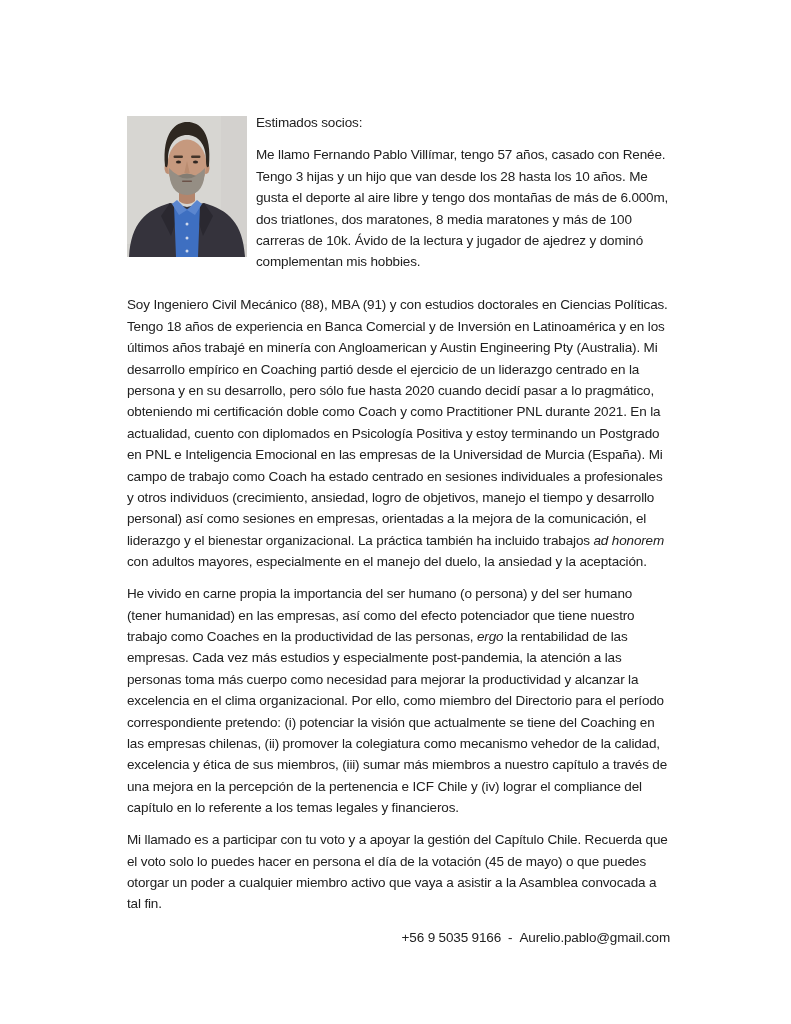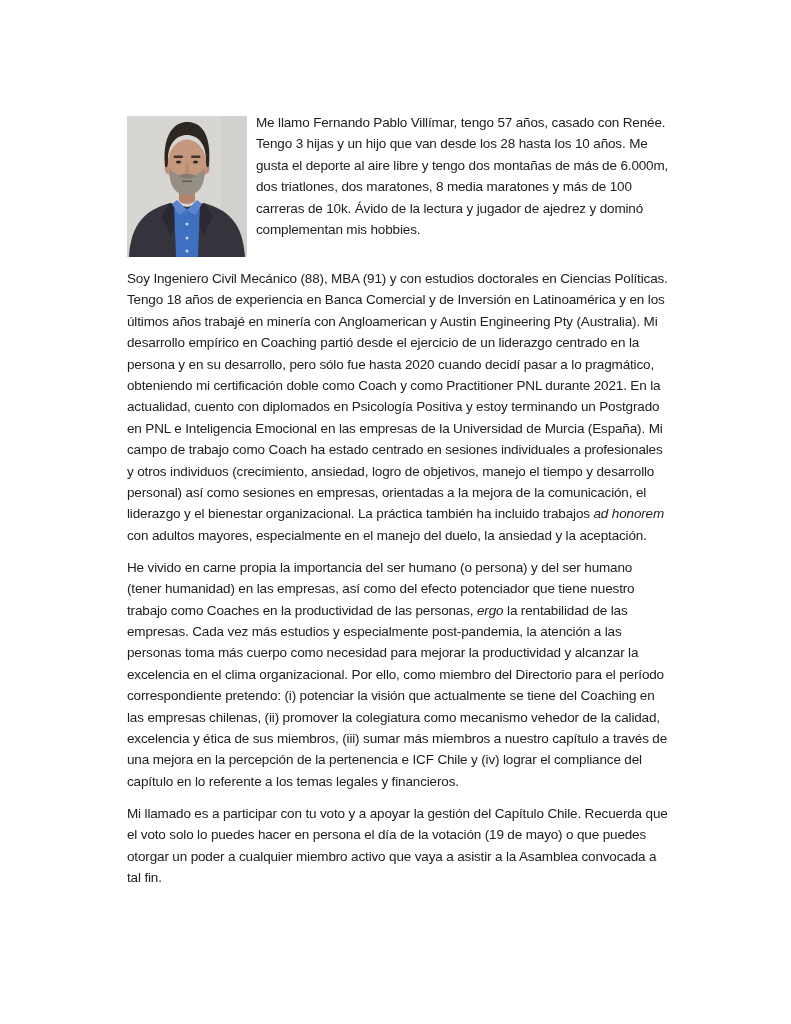--- a/index.html
+++ b/index.html
@@ -83,25 +83,27 @@
         <path d="M38,50 C35,16 49,6 60,6 C73,6 85,16 82,50 C80,53 79,50 79,44 C79,28 71,19 60,19 C49,19 41,28 41,44 C41,50 40,53 38,50 Z" fill="#2e2720"></path>
 
         <rect x="46.5" y="39.5" width="9.5" height="2.4" rx="1.2" fill="#43352a"></rect>
         <rect x="64" y="39.5" width="9.5" height="2.4" rx="1.2" fill="#43352a"></rect>
         <ellipse cx="51.5" cy="46" rx="2.6" ry="1.6" fill="#2f2621"></ellipse>
         <ellipse cx="68.5" cy="46" rx="2.6" ry="1.6" fill="#2f2621"></ellipse>
         <path d="M60,45 L57.3,57 L62.7,57 Z" fill="#b98c70"></path>
       </svg>
     </div>
     <div class="intro-text">
+      <p class="salutation">Estimados socios:</p>
       <p>Me llamo Fernando Pablo Villímar, tengo 57 años, casado con Renée. Tengo 3 hijas y un hijo que van desde los 28 hasta los 10 años. Me gusta el deporte al aire libre y tengo dos montañas de más de 6.000m, dos triatlones, dos maratones, 8 media maratones y más de 100 carreras de 10k. Ávido de la lectura y jugador de ajedrez y dominó complementan mis hobbies.</p>
     </div>
   </div>
 
   <p><span>Soy Ingeniero Civil Mecánico (88), MBA (91) y con estudios doctorales en Ciencias Políticas. Tengo 18 años de experiencia en Banca Comercial y de Inversión en Latinoamérica y en los últimos años trabajé en minería con Angloamerican y Austin Engineering Pty (Australia). Mi desarrollo empírico en Coaching partió desde el ejercicio de un liderazgo centrado en la persona y en su desarrollo, pero sólo fue hasta 2020 cuando decidí pasar a lo pragmático, obteniendo mi certificación doble como Coach y como Practitioner PNL durante 2021. En la actualidad, cuento con diplomados en Psicología Positiva y estoy terminando un Postgrado en PNL e Inteligencia Emocional en las empresas de la Universidad de Murcia (España). Mi campo de trabajo como Coach ha estado centrado en sesiones individuales a profesionales y otros individuos (crecimiento, ansiedad, logro de objetivos, manejo el tiempo y desarrollo personal) así como sesiones en empresas, orientadas a la mejora de la comunicación, el liderazgo y el bienestar organizacional. La práctica también ha incluido trabajos </span><em>ad honorem</em><span> con adultos mayores, especialmente en el manejo del duelo, la ansiedad y la aceptación.</span></p>
 
   <p><span>He vivido en carne propia la importancia del ser humano (o persona) y del ser humano (tener humanidad) en las empresas, así como del efecto potenciador que tiene nuestro trabajo como Coaches en la productividad de las personas, </span><em>ergo</em><span> la rentabilidad de las empresas. Cada vez más estudios y especialmente post-pandemia, la atención a las personas toma más cuerpo como necesidad para mejorar la productividad y alcanzar la excelencia en el clima organizacional. Por ello, como miembro del Directorio para el período correspondiente pretendo: (i) potenciar la visión que actualmente se tiene del Coaching en las empresas chilenas, (ii) promover la colegiatura como mecanismo vehedor de la calidad, excelencia y ética de sus miembros, (iii) sumar más miembros a nuestro capítulo a través de una mejora en la percepción de la pertenencia e ICF Chile y (iv) lograr el compliance del capítulo en lo referente a los temas legales y financieros.</span></p>
 
-  <p>Mi llamado es a participar con tu voto y a apoyar la gestión del Capítulo Chile. Recuerda que el voto solo lo puedes hacer en persona el día de la votación (19 de mayo) o que puedes otorgar un poder a cualquier miembro activo que vaya a asistir a la Asamblea convocada a tal fin.</p>
+  <p>Mi llamado es a participar con tu voto y a apoyar la gestión del Capítulo Chile. Recuerda que el voto solo lo puedes hacer en persona el día de la votación (45 de mayo) o que puedes otorgar un poder a cualquier miembro activo que vaya a asistir a la Asamblea convocada a tal fin.</p>
 
 
+  <p class="contact-line"><span>+56 9 5035 9166</span><span class="contact-sep">-</span><span>Aurelio.pablo@gmail.com</span></p>
 
 </div>
 
 </body></html>

